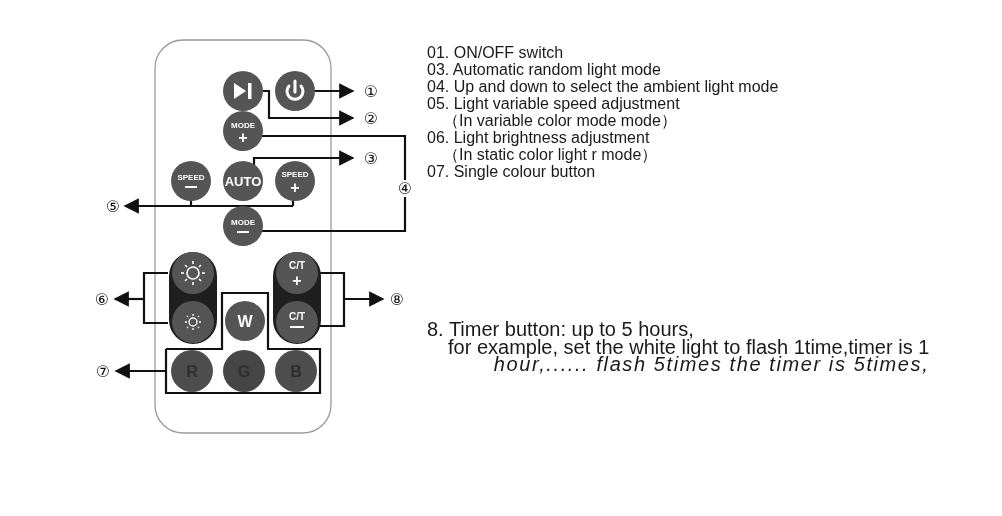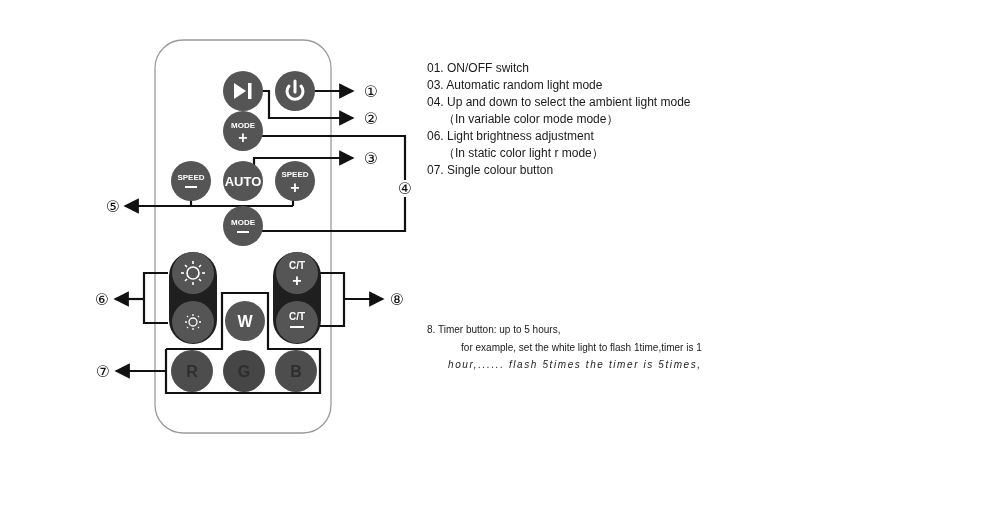--- a/index.html
+++ b/index.html
@@ -1,23 +1,23 @@
 <!DOCTYPE html>
 <html><head>
 <meta charset="utf-8">
 <style>
   html, body { margin:0; padding:0; background:#ffffff; }
   body { width:1002px; height:516px; position:relative; overflow:hidden; font-family:"Liberation Sans", sans-serif; color:#1a1a1a; }
   #diagram { position:absolute; left:0; top:0; }
   .btn-text { font-family:"Liberation Sans", sans-serif; fill:#ffffff; font-weight:bold; text-anchor:middle; }
   .callout { font-family:"DejaVu Sans", sans-serif; font-size:16px; fill:#111; text-anchor:middle; dominant-baseline:central; }
-  .legend { position:absolute; left:427px; top:60px; font-size:12px; line-height:17px; }
+  .legend { position:absolute; left:427px; top:44px; font-size:16px; line-height:17px; }
   .legend div { white-space:nowrap; }
   .legend .indent { padding-left:16px; }
-  .timer { position:absolute; left:427px; top:321px; font-size:10px; line-height:17.5px; }
+  .timer { position:absolute; left:427px; top:321px; font-size:20px; line-height:17.5px; }
   .timer div { white-space:nowrap; }
   .timer .indent { padding-left:21px;text-align:right; }
   .timer .wide { letter-spacing:1.6px;font-style:italic; }
 </style>
 </head>
 <body>
 
 <svg id="diagram" width="1002" height="516" viewBox="0 0 1002 516">
   <defs>
     <marker id="arrow" viewBox="0 0 10 10" refX="9" refY="5" markerWidth="9" markerHeight="7" orient="auto-start-reverse">
@@ -155,20 +155,21 @@
   <text class="callout" x="113" y="206">⑤</text>
   <text class="callout" x="102" y="299">⑥</text>
   <text class="callout" x="103" y="371">⑦</text>
   <text class="callout" x="397" y="299">⑧</text>
 </svg>
 
 <div class="legend">
   <div>01. ON/OFF switch</div>
   <div>03. Automatic random light mode</div>
   <div>04. Up and down to select the ambient light mode</div>
+  <div>05. Light variable speed adjustment</div>
   <div class="indent">（In variable color mode mode）</div>
   <div>06. Light brightness adjustment</div>
   <div class="indent">（In static color light r mode）</div>
   <div>07. Single colour button</div>
 </div>
 
 <div class="timer">
   <div>8. Timer button: up to 5 hours,</div>
   <div class="indent">for example, set the white light to flash 1time,timer is 1</div>
   <div class="indent wide">hour,...... flash 5times the timer is 5times,</div>

